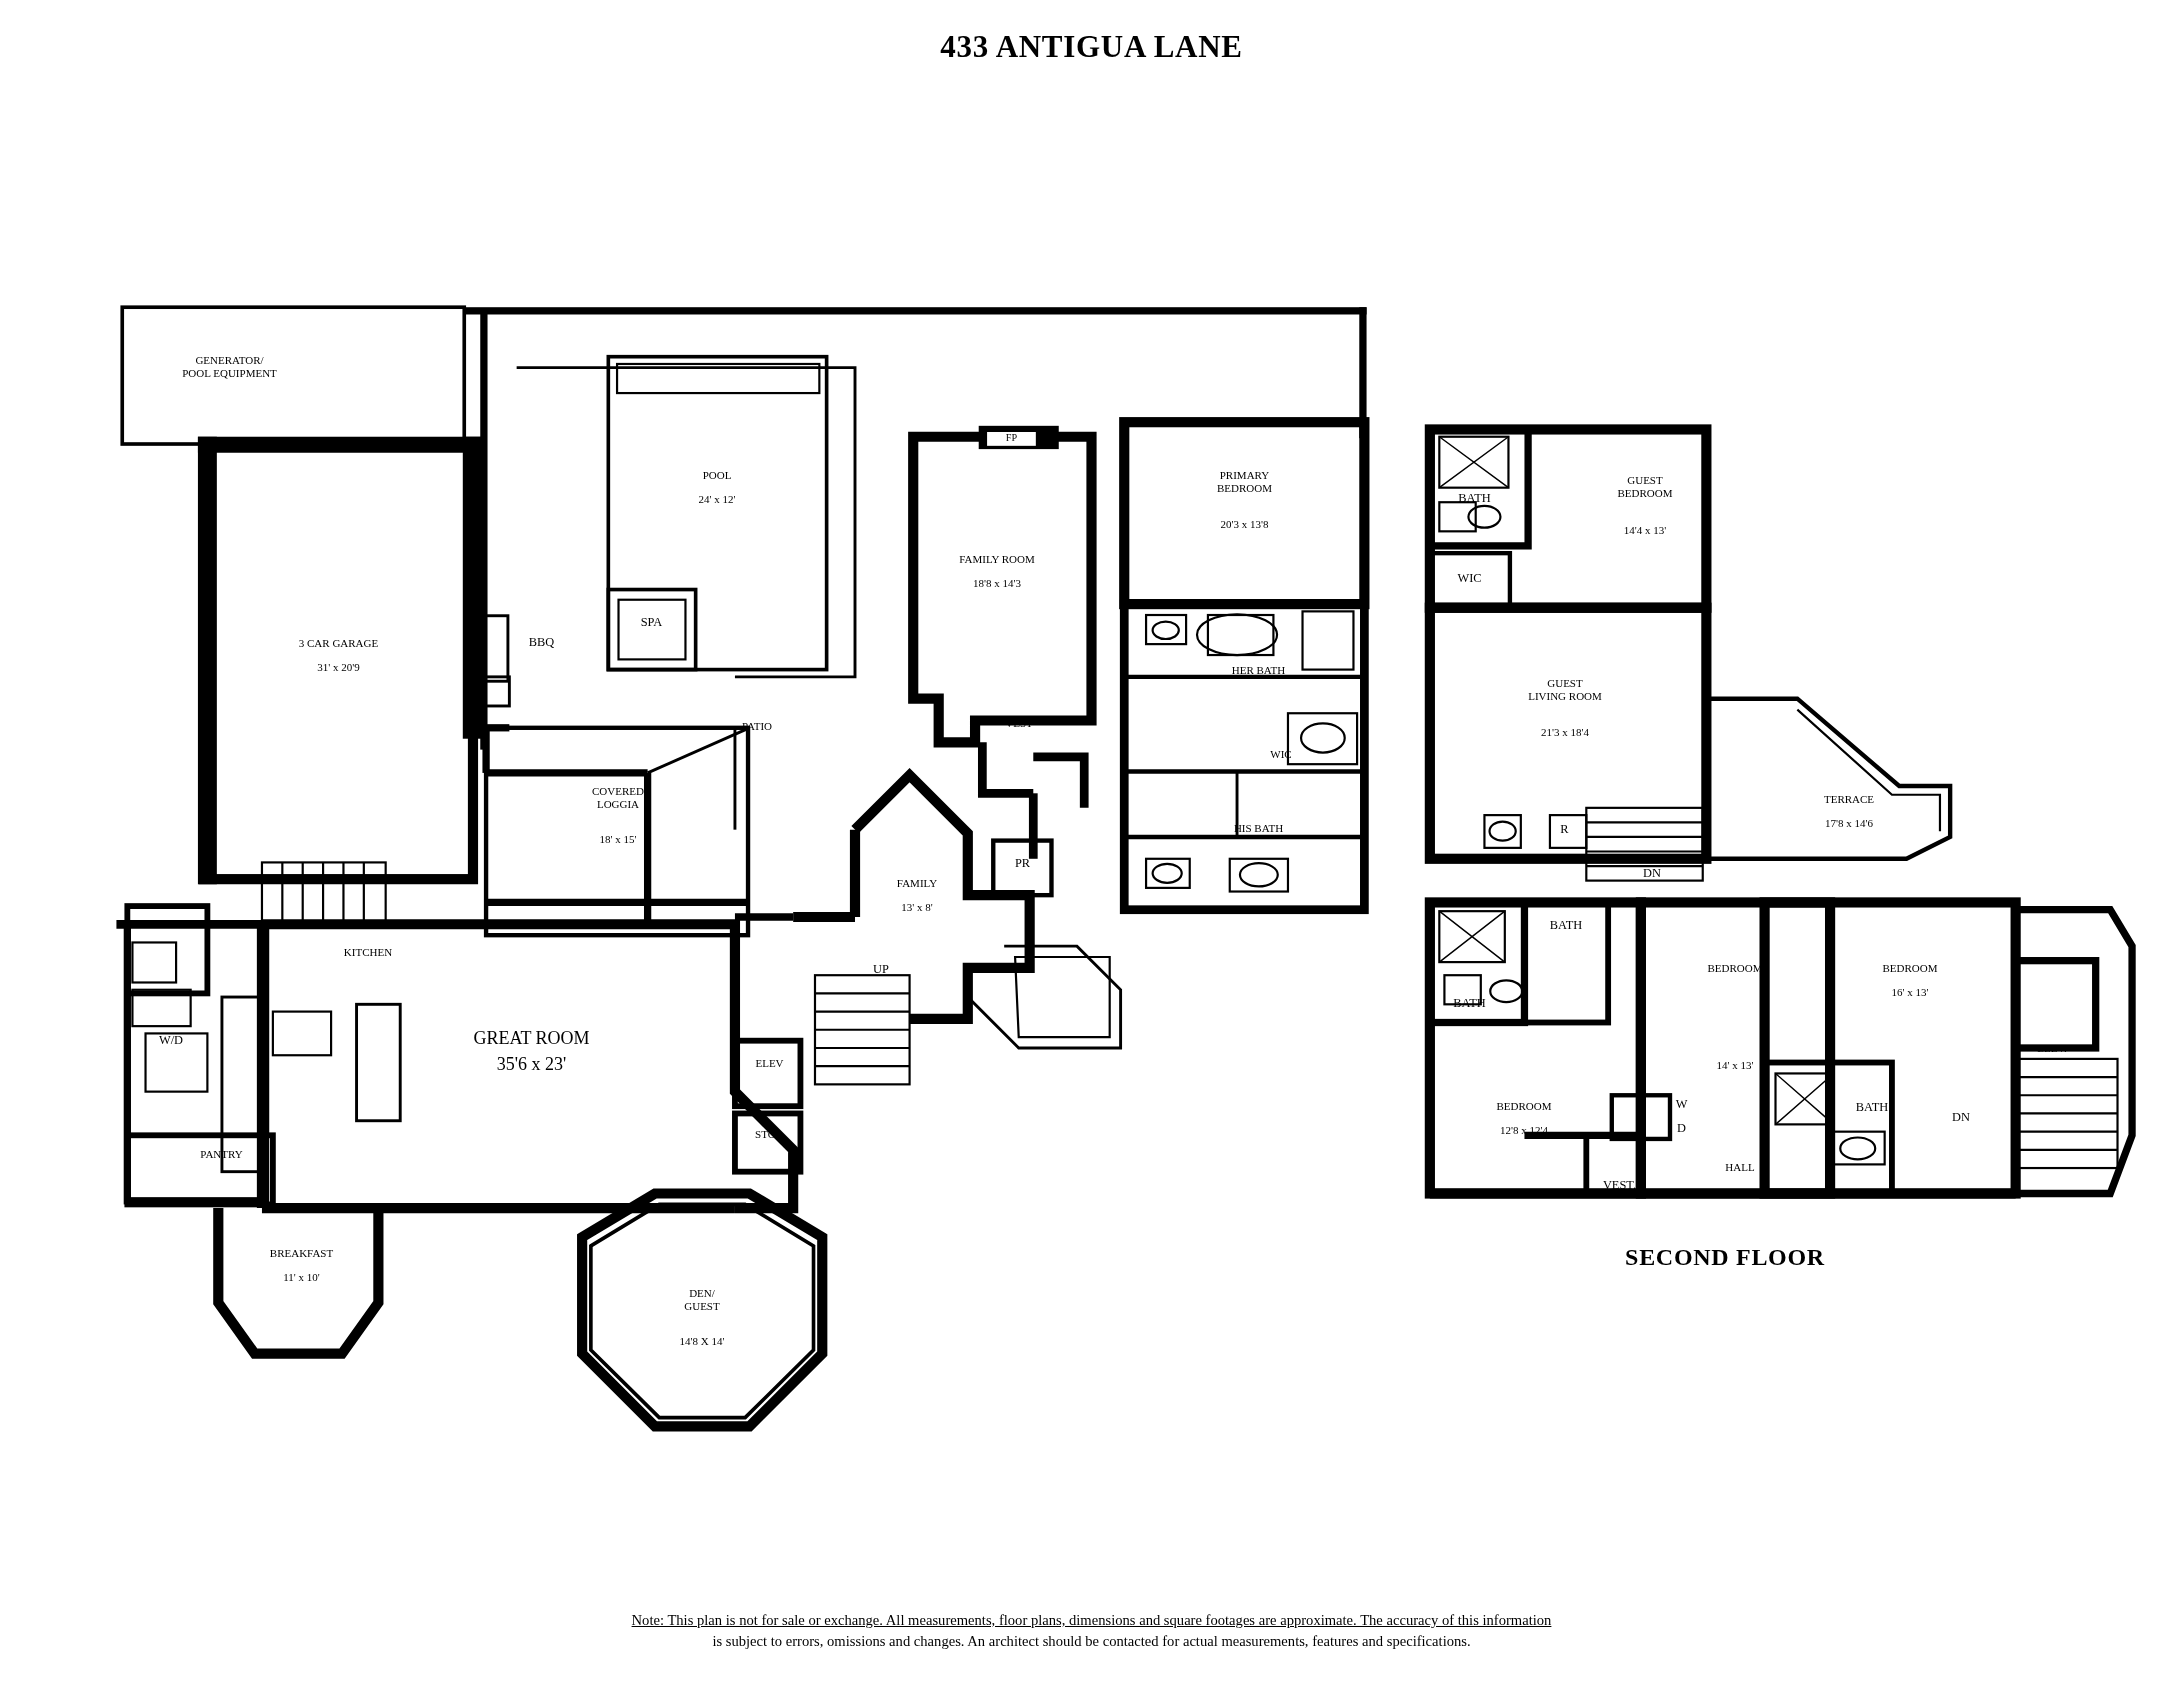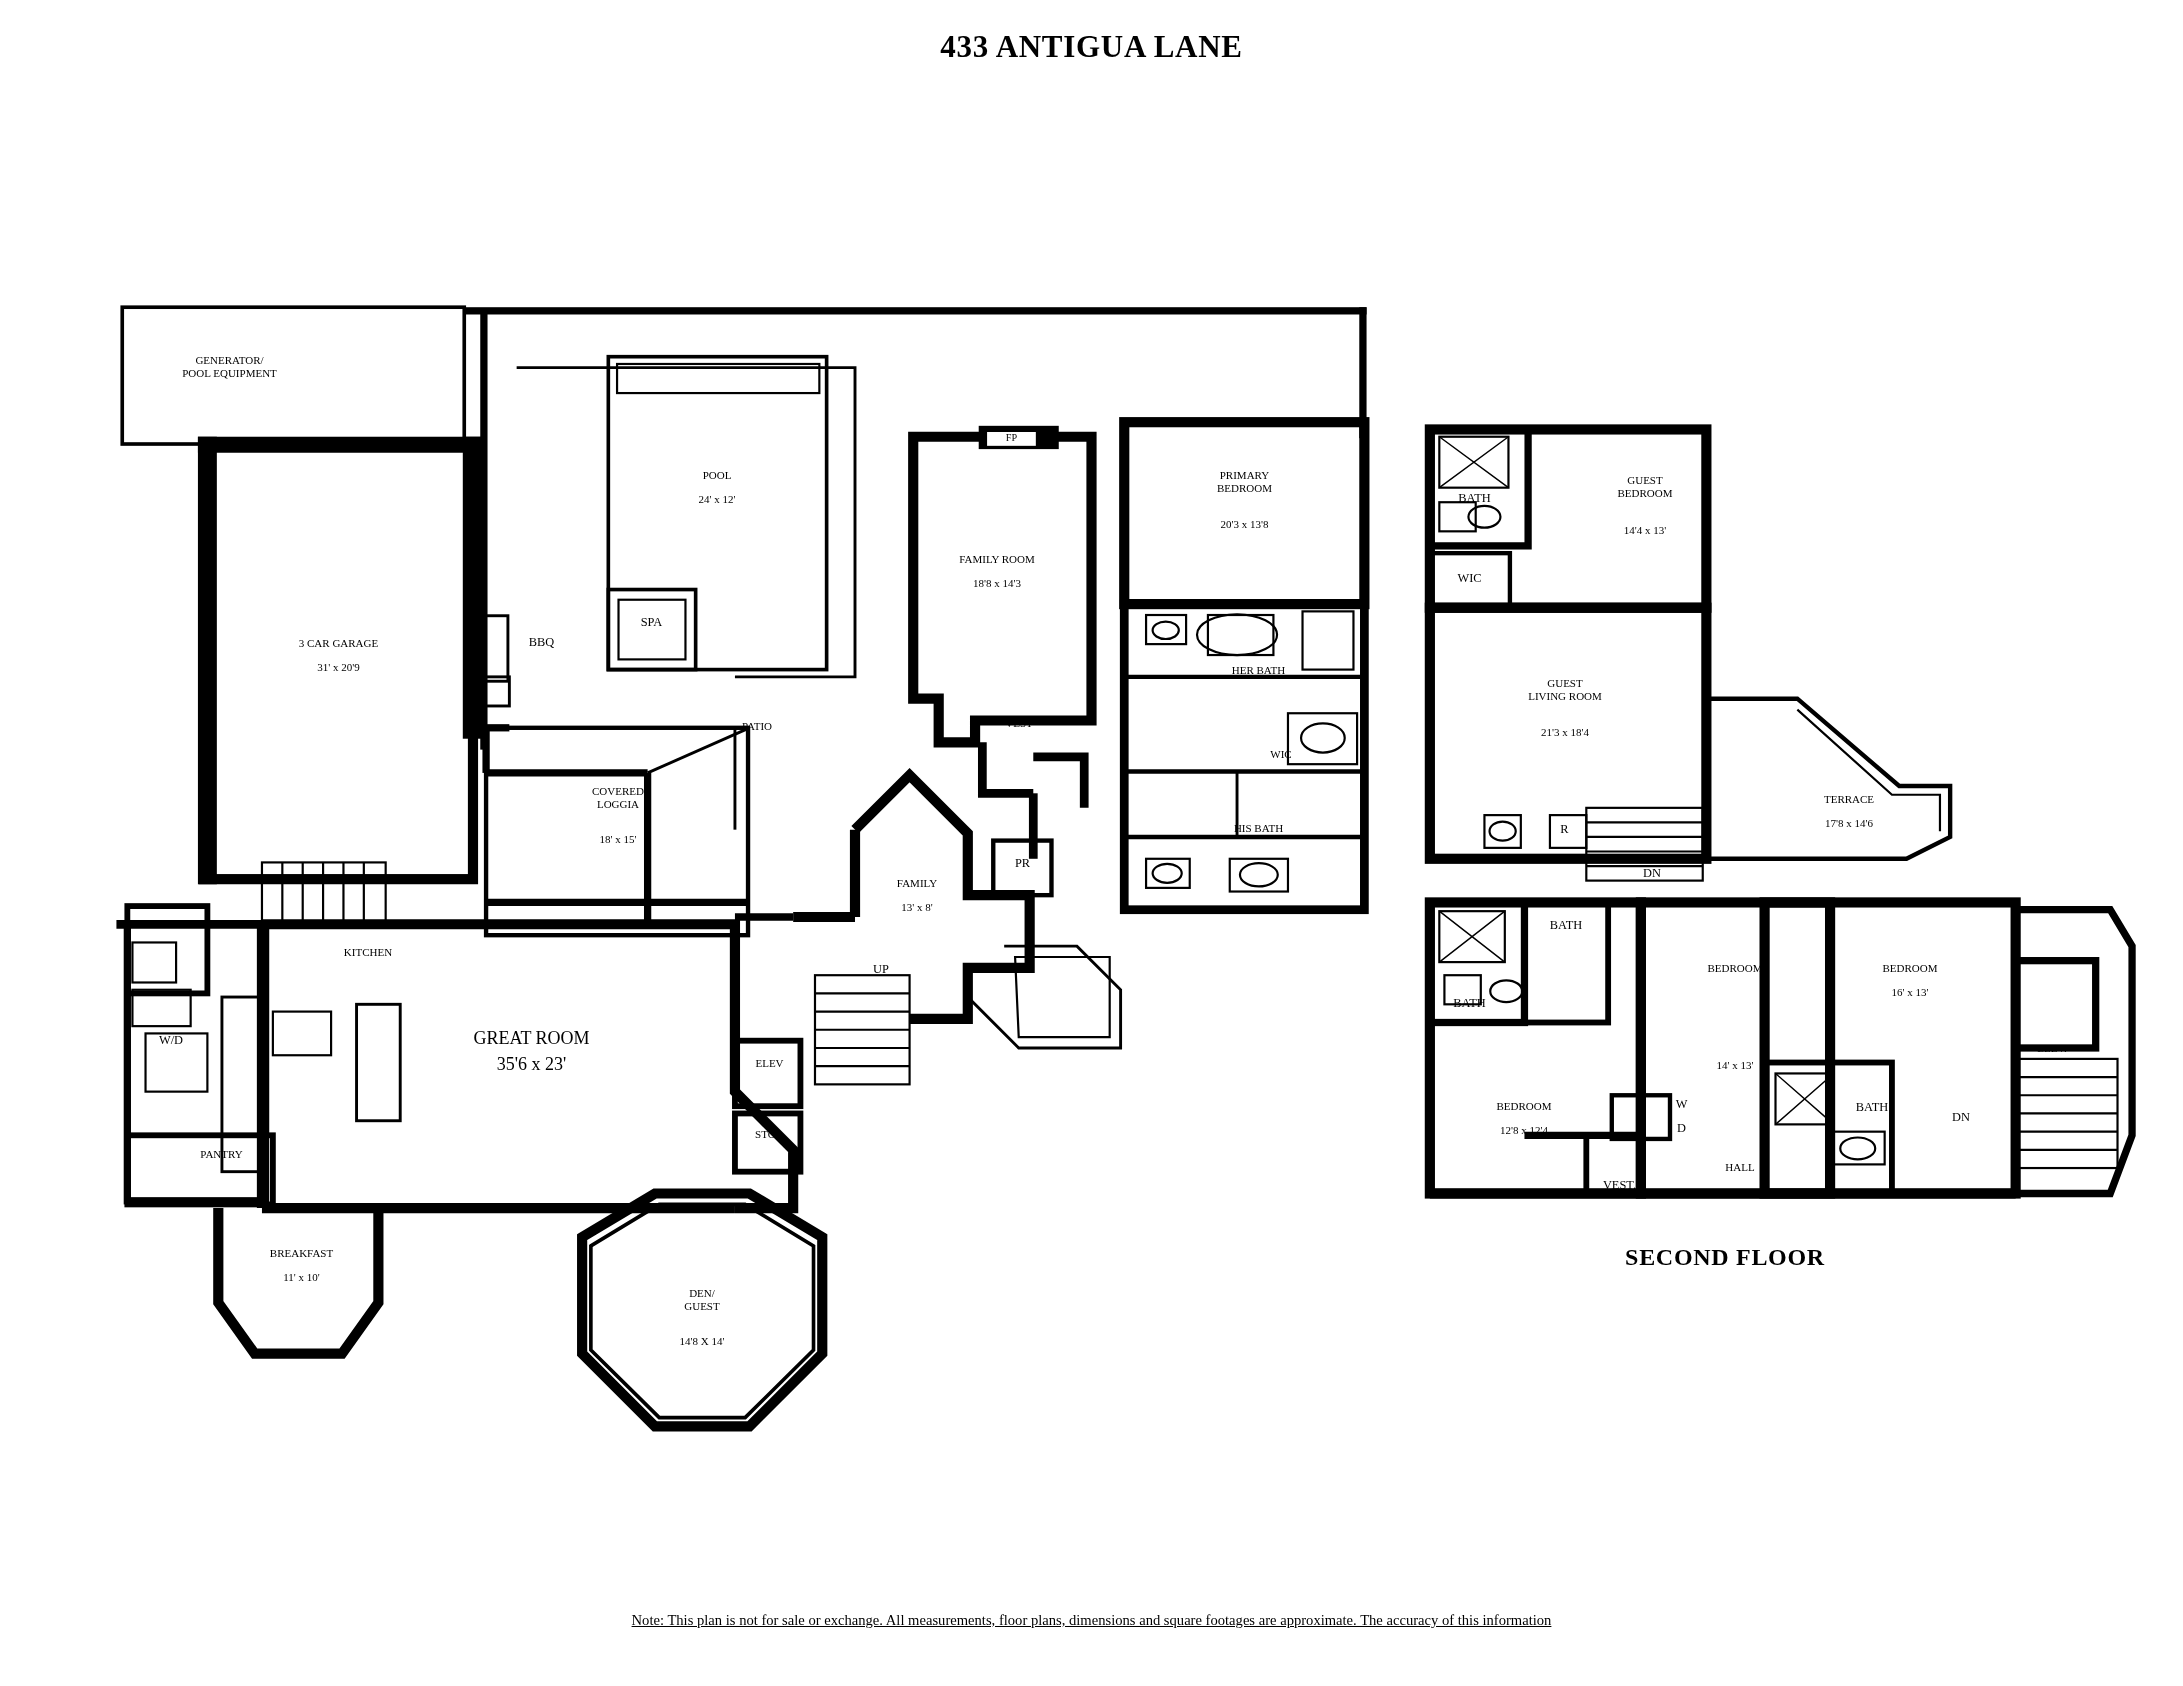--- a/index.html
+++ b/index.html
@@ -357,15 +357,16 @@
   <div class="lbl sm" style="left:1667px; top:1097px; width:29px;">W</div>
   <div class="lbl sm" style="left:1667px; top:1121px; width:29px;">D</div>
   <div class="lbl sm" style="left:1550px; top:822px; width:29px;">R</div>
 
   <div class="lbl sm" style="left:1630px; top:866px; width:44px;">DN</div>
   <div class="lbl sm" style="left:1939px; top:1110px; width:44px;">DN</div>
 
   <div class="floor-label" style="left:1565px; top:1244px; width:320px;">SECOND FLOOR</div>
 
   <div class="footer" style="top:1611px;text-decoration:underline;">Note: This plan is not for sale or exchange. All measurements, floor plans, dimensions and square footages are approximate. The accuracy of this information</div>
+  <div class="footer" style="top:1632px;">is subject to errors, omissions and changes. An architect should be contacted for actual measurements, features and specifications.</div>
 
 </div>
 
 
 </body></html>

